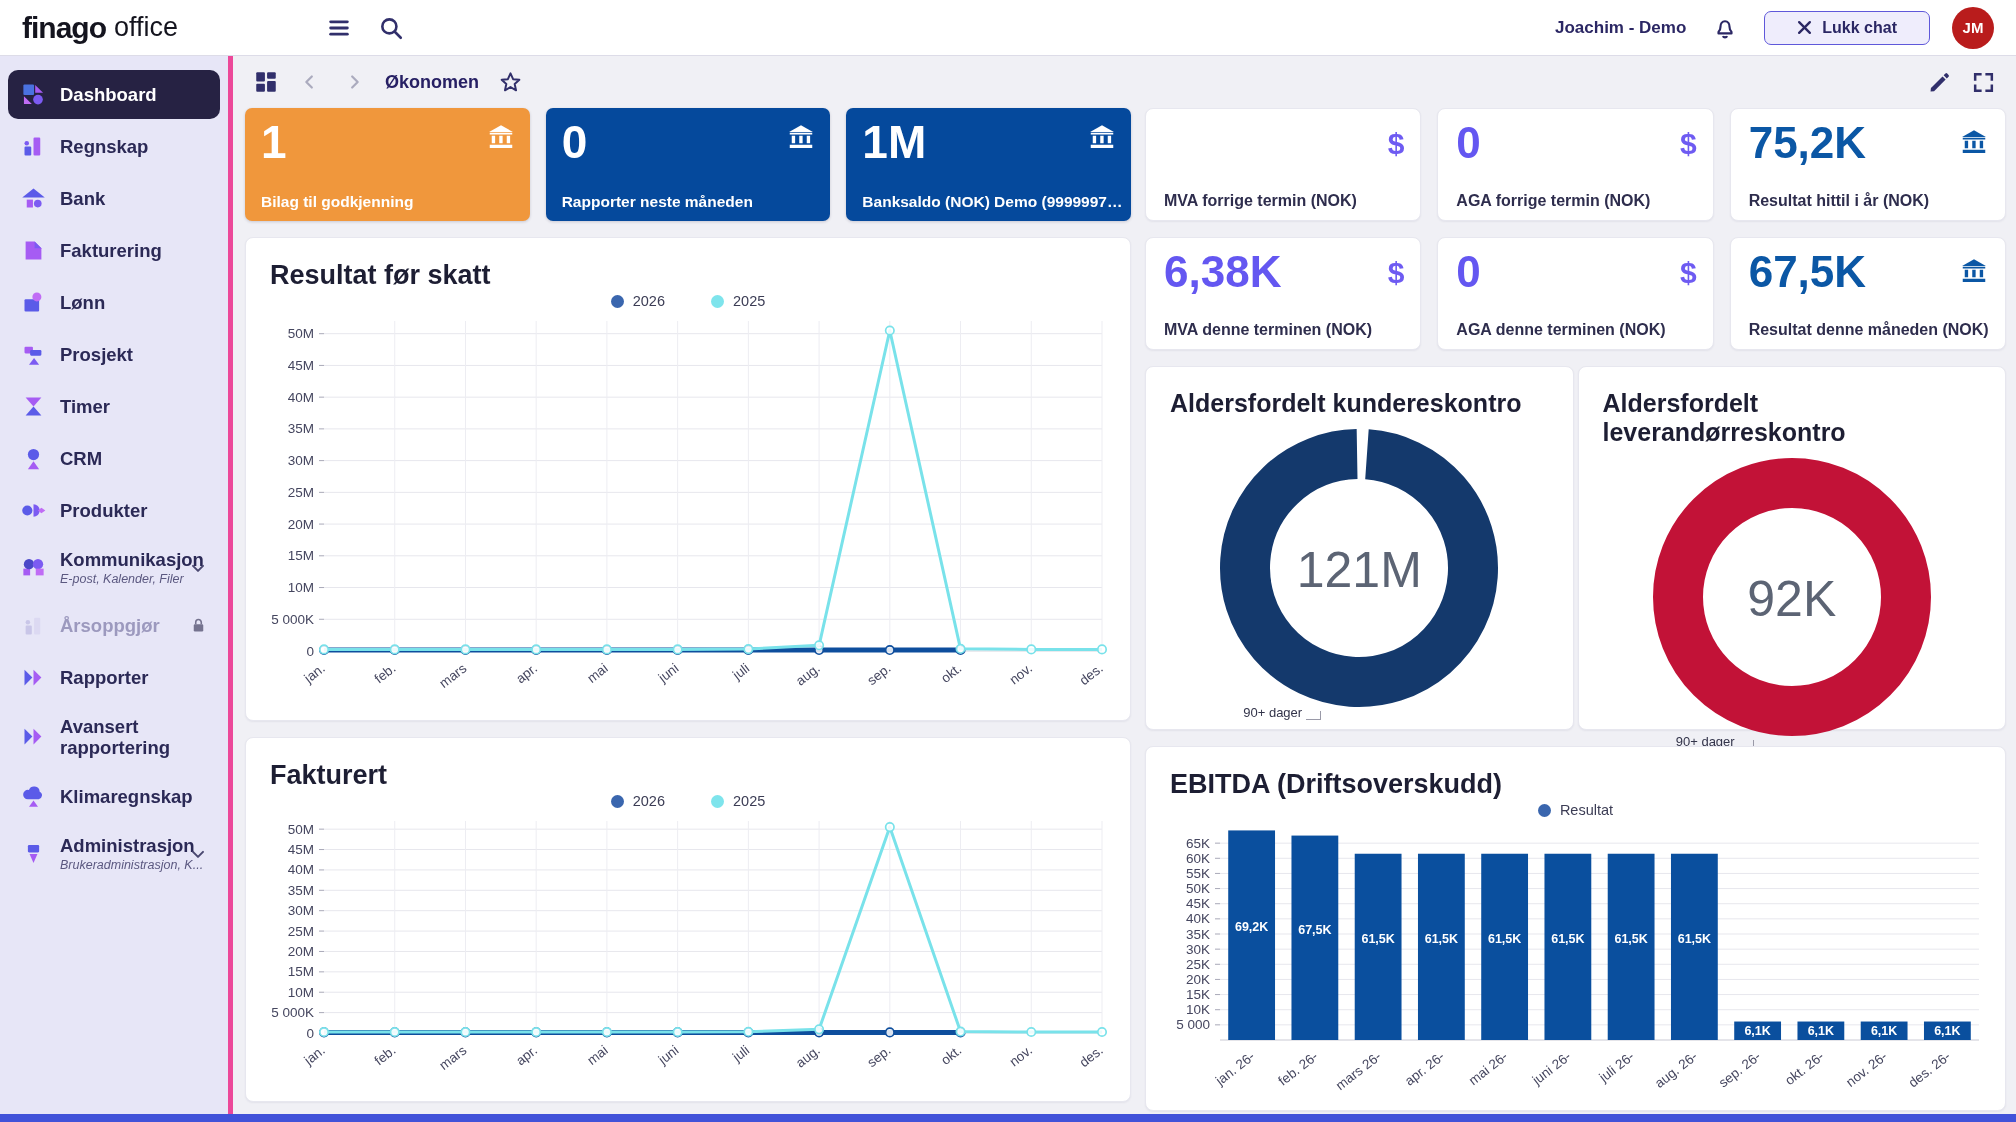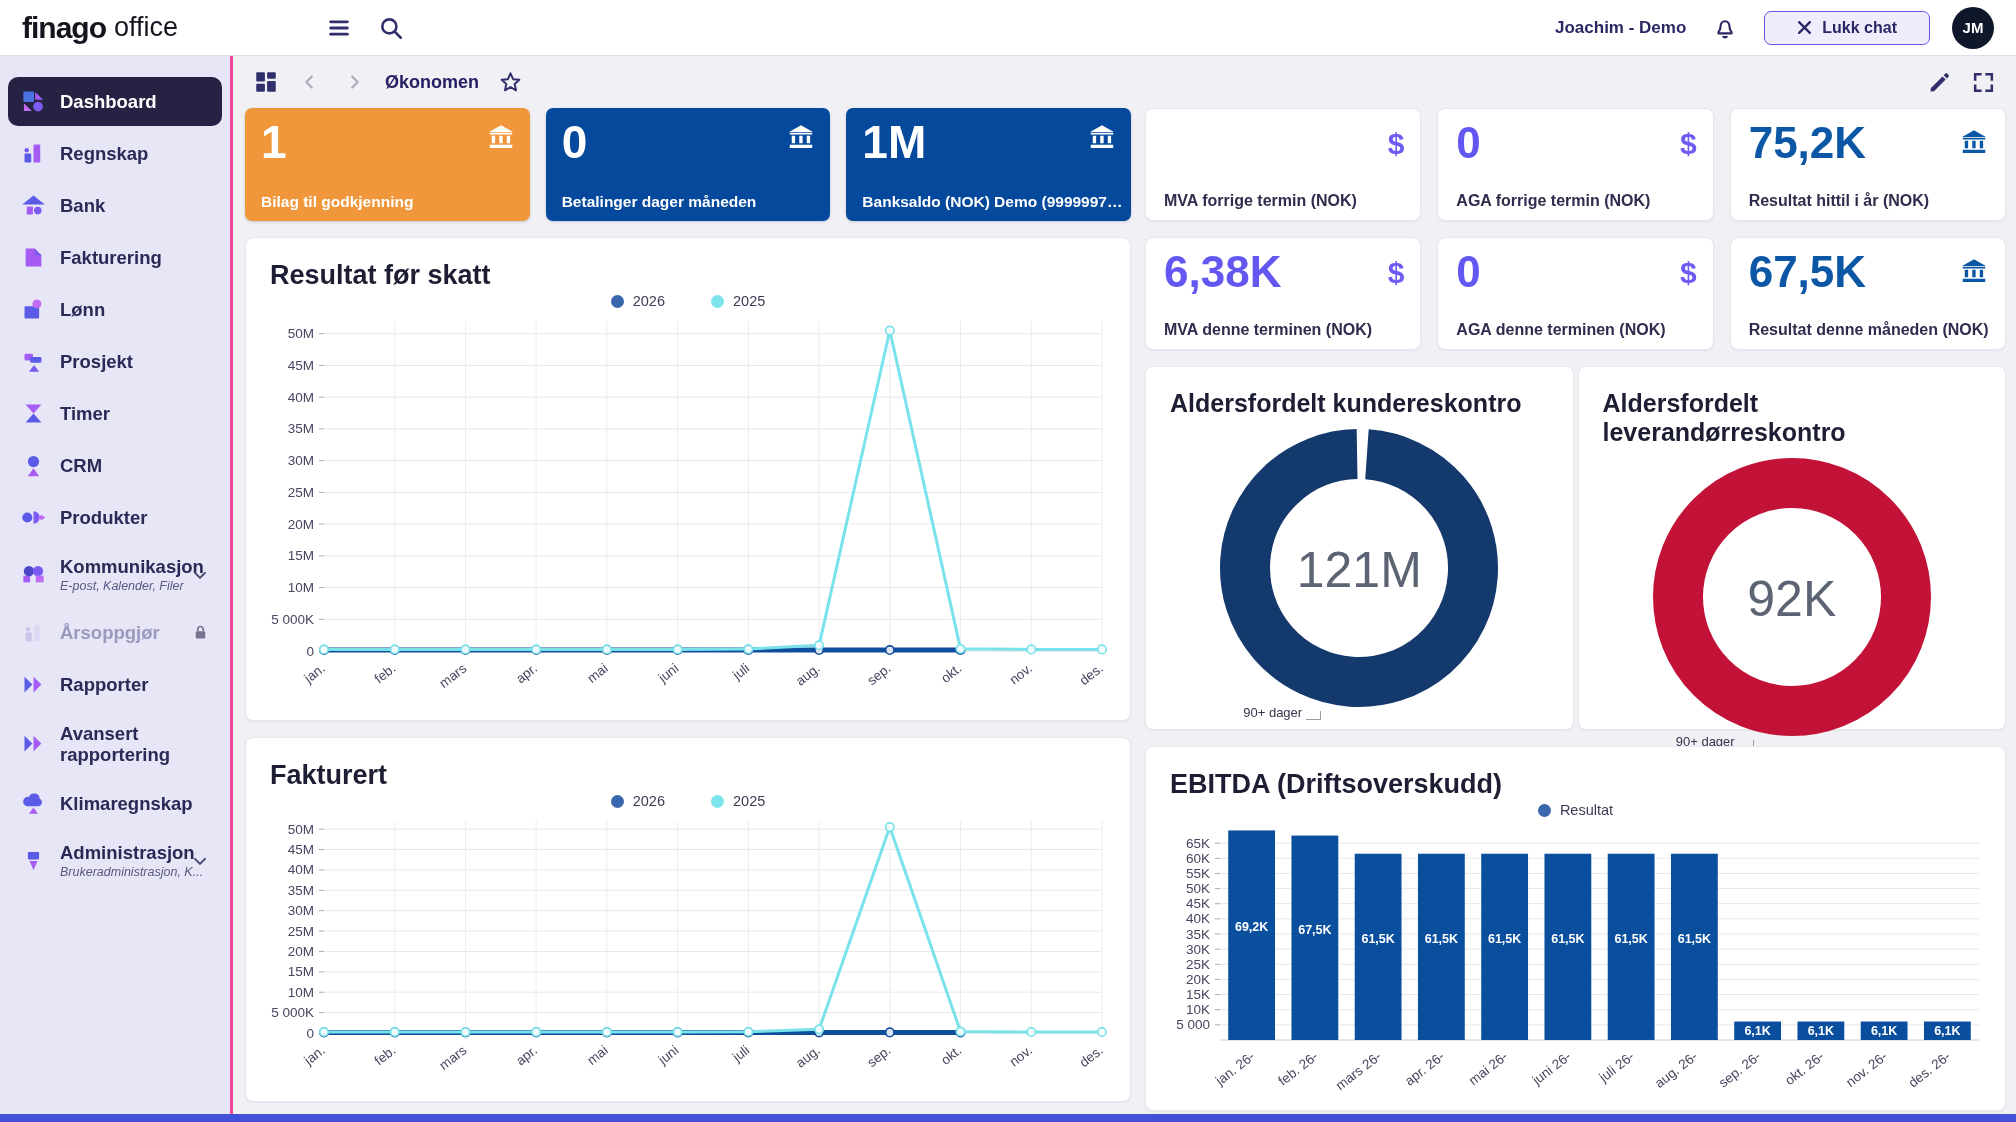--- a/index.html
+++ b/index.html
@@ -11,26 +11,26 @@
   .topbar{position:absolute;top:0;left:0;right:0;height:56px;background:#fff;
           display:flex;align-items:center;padding:0 22px;border-bottom:1px solid #DDDCE8;z-index:5;}
   .logo{display:flex;align-items:center;gap:8px;width:300px;}
   .logo-primary{font-size:30px;font-weight:800;color:#14141E;letter-spacing:-1px;}
   .logo-secondary{font-size:27px;font-weight:500;color:#14141E;}
   .tb-icon{width:34px;height:34px;display:flex;align-items:center;justify-content:center;margin-right:18px;cursor:pointer;}
   .tb-right{margin-left:auto;display:flex;align-items:center;gap:22px;}
   .user-name{font-size:17px;font-weight:700;color:#2B2764;}
   .chat-btn{display:flex;align-items:center;gap:10px;background:#EFEDFC;border:1.6px solid #5F58DA;
             border-radius:7px;padding:7px 32px;font-size:16px;font-weight:600;color:#2B2764;cursor:pointer;}
-  .avatar{width:42px;height:42px;border-radius:50%;background:#0f172a;color:#fff;display:flex;
+  .avatar{width:42px;height:42px;border-radius:50%;background:#b91c1c;color:#fff;display:flex;
           align-items:center;justify-content:center;font-size:15px;font-weight:700;}
 
   
   .sidebar{position:absolute;top:56px;left:0;bottom:8px;width:233px;background:#E7E6F7;
-           border-right:3px solid #ec4899;padding-top:18px;overflow:hidden;}
+           border-right:5px solid #ec4899;padding-top:11px;overflow:hidden;}
   .side-item{display:flex;align-items:center;gap:13px;padding:11px 12px;margin:3px 8px;border-radius:10px;cursor:pointer;}
   .side-item.active{background:#262243;color:#fff;}
   .side-item.active .side-label{color:#fff;}
   .s-icon{width:27px;height:27px;flex:0 0 27px;display:flex;align-items:center;justify-content:center;}
   .side-txt{display:flex;flex-direction:column;line-height:1.15;min-width:0;}
   .side-label{font-size:18.5px;font-weight:600;color:#2B2956;}
   .side-sub{font-size:12.5px;font-style:italic;color:#5B5880;margin-top:2px;white-space:nowrap;}
   .side-item.disabled .side-label{color:#9C99BE;}
   .side-end{margin-left:auto;display:flex;align-items:center;}
 
@@ -395,21 +395,21 @@
               <span class="tile-icon" style="--bf:#fff"><svg width="30" height="30" viewBox="0 0 24 24">
                   <g class="bankfill" fill="#fff">
                     <path d="M12 2.5 L21.5 8 H2.5 Z"></path>
                     <rect x="3" y="8.6" width="18" height="1.4"></rect>
                     <rect x="4.6" y="11" width="2.7" height="6"></rect>
                     <rect x="10.6" y="11" width="2.7" height="6"></rect>
                     <rect x="16.6" y="11" width="2.7" height="6"></rect>
                     <rect x="3" y="18.2" width="18" height="2.6"></rect>
                   </g>
                 </svg></span>
-              <div class="tile-label">Betalinger dager måneden</div>
+              <div class="tile-label">Rapporter neste måneden</div>
             </div>
             <div class="tile" style="background: rgb(5, 73, 156);">
               <div class="tile-value">1M</div>
               <span class="tile-icon" style="--bf:#fff"><svg width="30" height="30" viewBox="0 0 24 24">
                   <g class="bankfill" fill="#fff">
                     <path d="M12 2.5 L21.5 8 H2.5 Z"></path>
                     <rect x="3" y="8.6" width="18" height="1.4"></rect>
                     <rect x="4.6" y="11" width="2.7" height="6"></rect>
                     <rect x="10.6" y="11" width="2.7" height="6"></rect>
                     <rect x="16.6" y="11" width="2.7" height="6"></rect>

